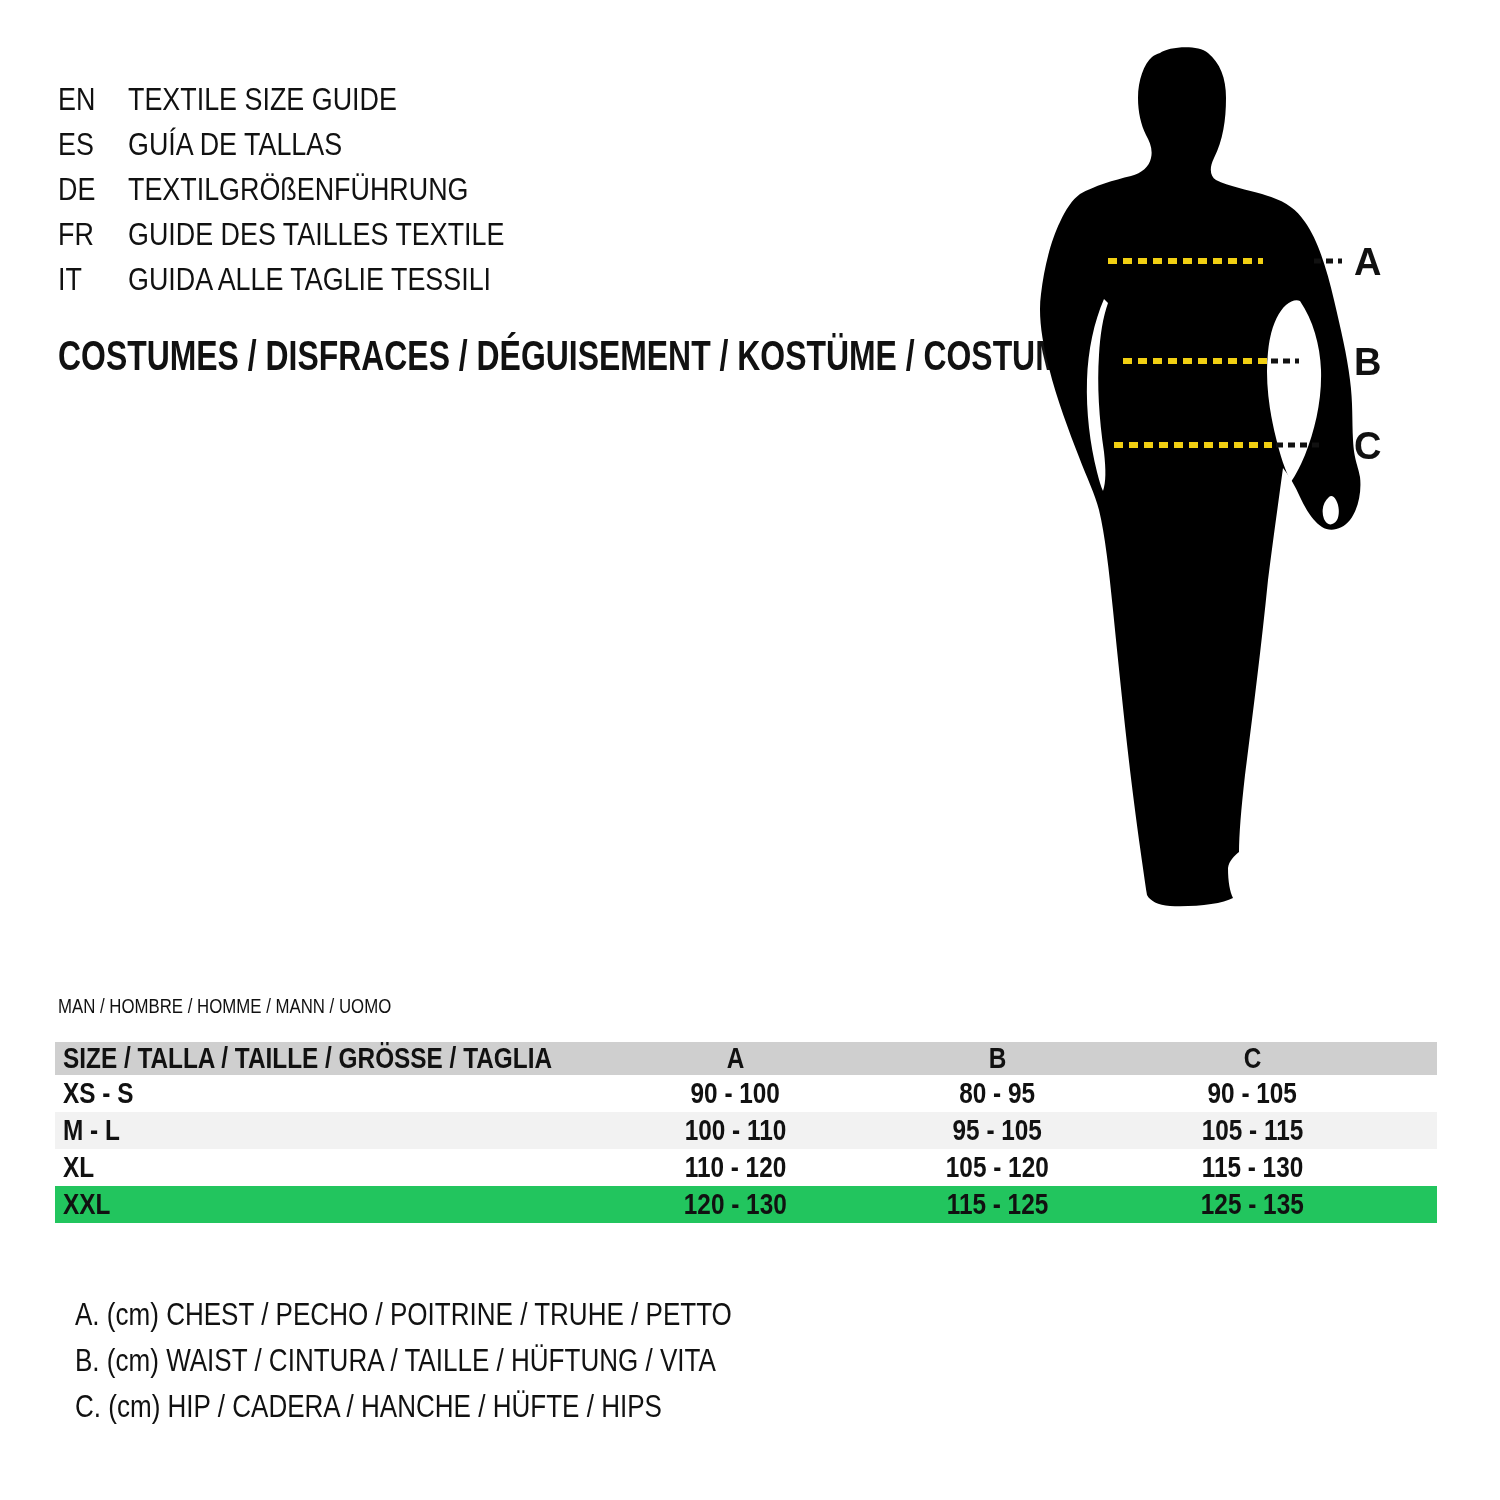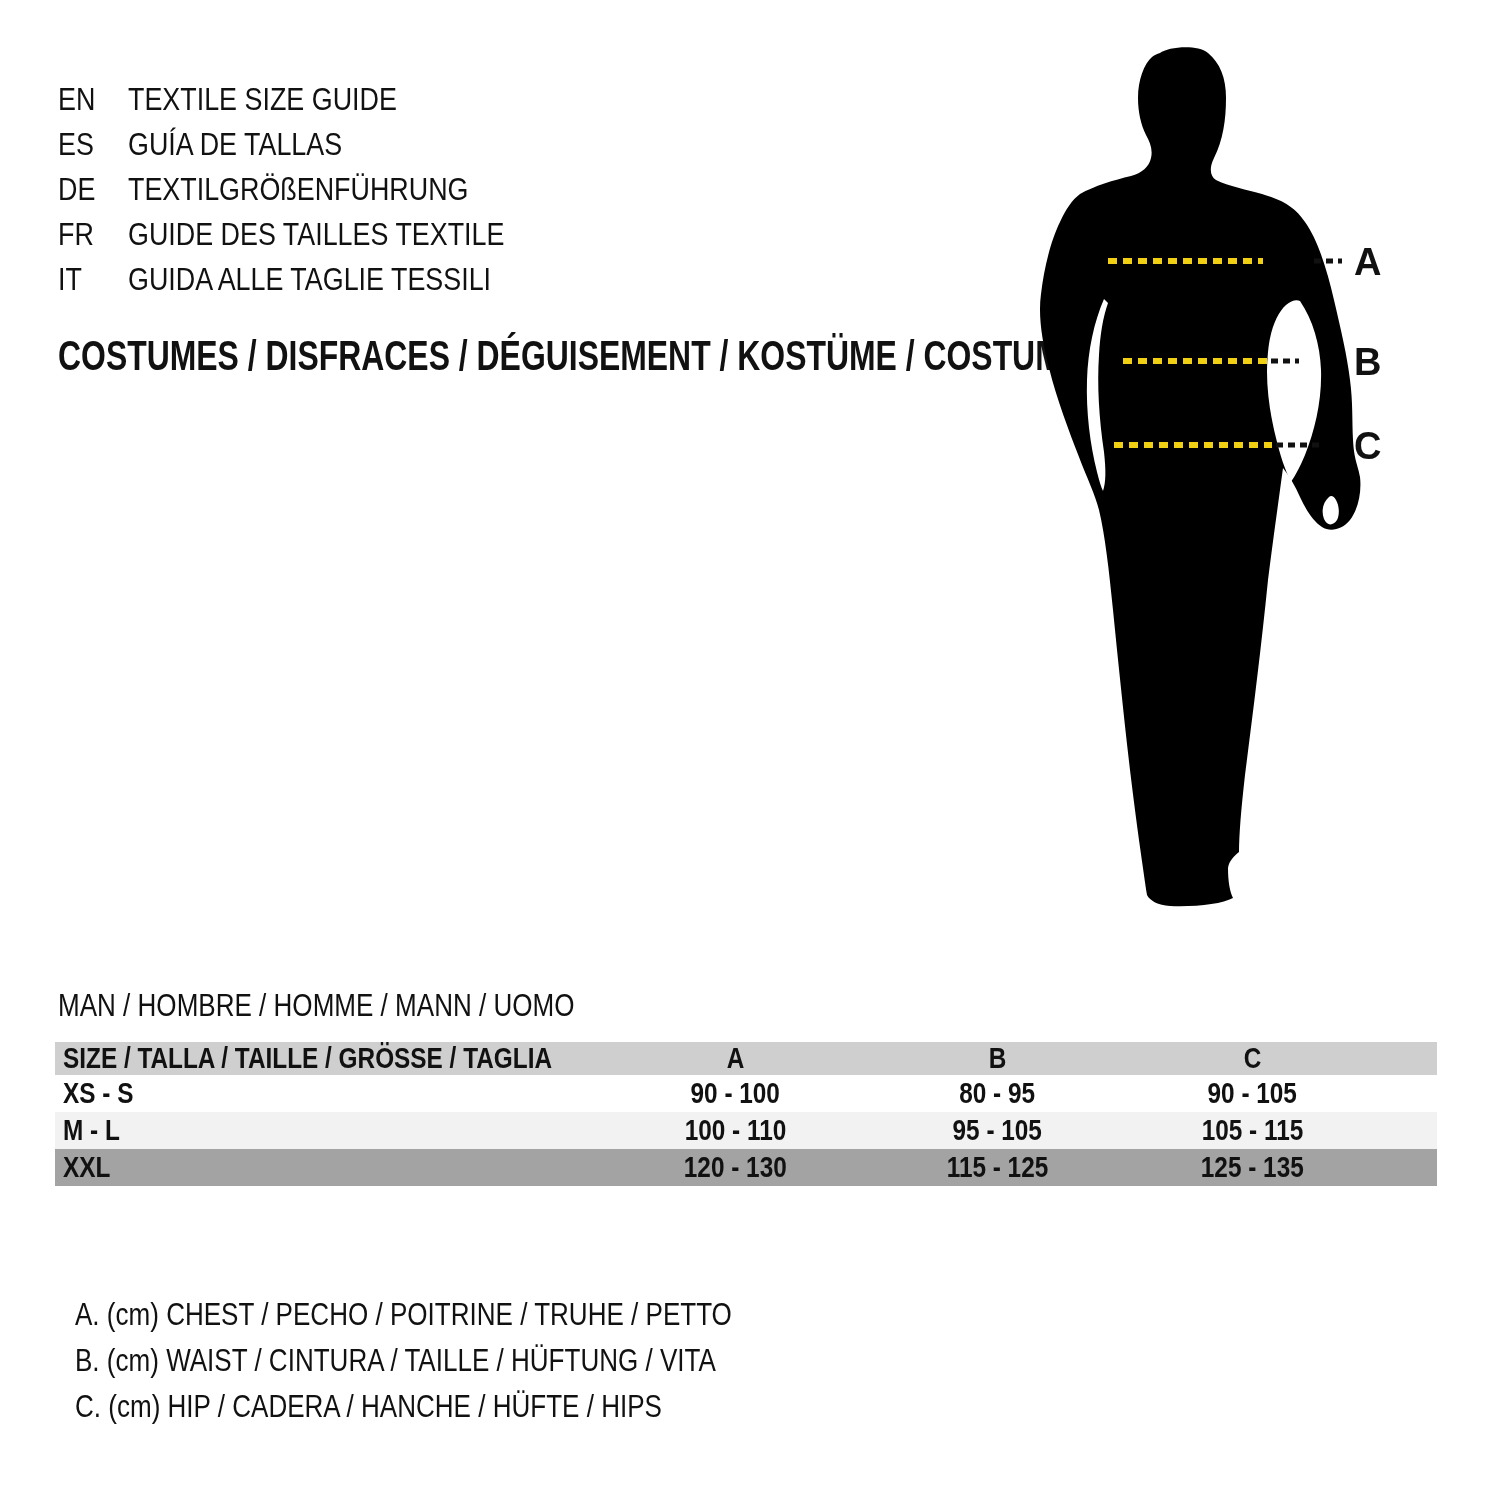--- a/index.html
+++ b/index.html
@@ -23,21 +23,21 @@
   .lang-row { display: flex; align-items: center; height: 45px; font-size: 32px; }
   .lang-code { width: 70px; flex: 0 0 70px; }
 
   
   .category { left: 58px; top: 334px; font-size: 42px; font-weight: bold; line-height: 44px; }
 
   
   .figure-wrap { left: 1000px; top: 40px; width: 420px; height: 880px; }
 
   
-  .section-title { left: 58px; top: 989px; font-size: 31px; line-height: 34px; }
+  .section-title { left: 58px; top: 989px; font-size: 20px; line-height: 34px; }
 
   
   .size-table { left: 55px; top: 1042px; width: 1382px; font-size: 29px; }
   .t-row {
     display: grid;
     grid-template-columns: 545px 270px 255px 255px;
     align-items: center;
     height: 37px;
     font-weight: bold;
   }
@@ -180,21 +180,27 @@
     <div class="t-cell-num"><span class="cxc">90 - 100</span></div>
     <div class="t-cell-num"><span class="cxc">80 - 95</span></div>
     <div class="t-cell-num"><span class="cxc">90 - 105</span></div>
   </div>
   <div class="t-row" style="background:#F2F2F2;">
     <div class="t-cell-label"><span class="cx">M - L</span></div>
     <div class="t-cell-num"><span class="cxc">100 - 110</span></div>
     <div class="t-cell-num"><span class="cxc">95 - 105</span></div>
     <div class="t-cell-num"><span class="cxc">105 - 115</span></div>
   </div>
-  <div class="t-row" style="background:#a3a3a3;">
+  <div class="t-row">
+    <div class="t-cell-label"><span class="cx">XL</span></div>
+    <div class="t-cell-num"><span class="cxc">110 - 120</span></div>
+    <div class="t-cell-num"><span class="cxc">105 - 120</span></div>
+    <div class="t-cell-num"><span class="cxc">115 - 130</span></div>
+  </div>
+  <div class="t-row" style="background:#22c55e;">
     <div class="t-cell-label"><span class="cx">XXL</span></div>
     <div class="t-cell-num"><span class="cxc">120 - 130</span></div>
     <div class="t-cell-num"><span class="cxc">115 - 125</span></div>
     <div class="t-cell-num"><span class="cxc">125 - 135</span></div>
   </div>
 </div>
 
 <div class="abs legend">
   <div class="legend-row">
       <span class="cx">A. (cm) CHEST / PECHO / POITRINE / TRUHE / PETTO</span>

